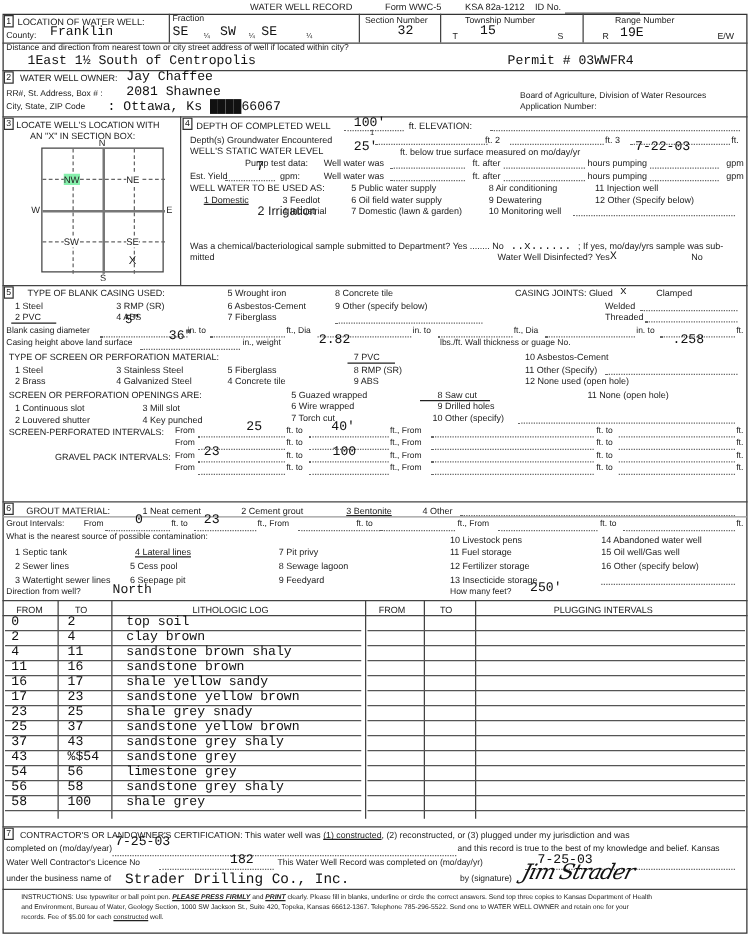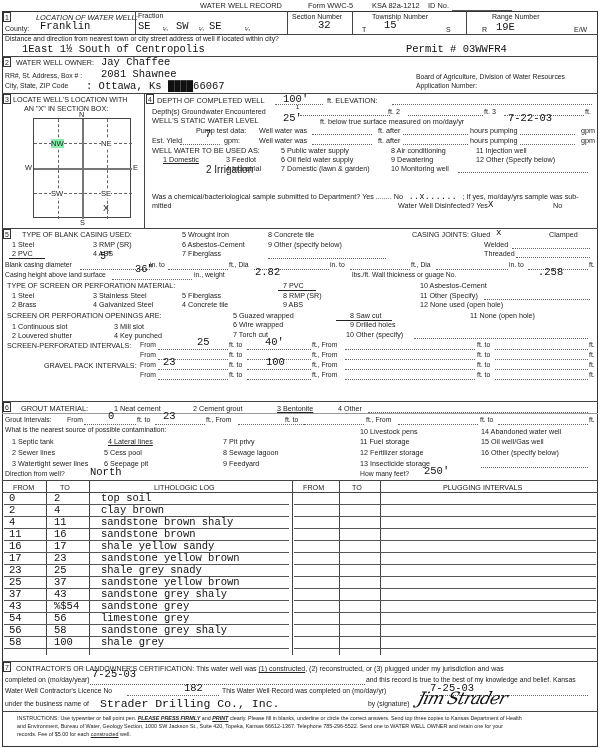--- a/index.html
+++ b/index.html
@@ -30,21 +30,21 @@
 
 <div class="abs" style="left:200px;top:1px;font-size:7.4px;">WATER WELL RECORD</div>
 <div class="abs" style="left:308px;top:1px;font-size:7.4px;">Form WWC-5</div>
 <div class="abs" style="left:372px;top:1px;font-size:7.4px;">KSA 82a-1212</div>
 <div class="abs" style="left:428px;top:1px;font-size:7.4px;">ID No.</div>
 <div class="hline" style="left:452px;top:10px;width:60px;border-top:1px solid #555;"></div>
 
 <div class="frame" style="left:2px;top:11px;width:596px;height:736px;"></div>
 
 <div class="num-box" style="left:3px;top:12px;">1</div>
-<div class="abs" style="left:36px;top:13px;font-size:7.4px;font-style:italic;">LOCATION OF WATER WELL:</div>
+<div class="abs" style="left:14px;top:13px;font-size:7.4px;">LOCATION OF WATER WELL:</div>
 <div class="abs" style="left:5px;top:25px;font-size:7px;">County:</div>
 <div class="abs hw" style="left:40px;top:20px;">Franklin</div>
 
 <div class="vline" style="left:135px;top:11px;height:23px;"></div>
 <div class="abs" style="left:138px;top:12px;font-size:7px;">Fraction</div>
 <div class="abs hw" style="left:138px;top:20px;">SE</div>
 <div class="abs tiny" style="left:163px;top:26px;">¼</div>
 <div class="abs hw" style="left:176px;top:20px;">SW</div>
 <div class="abs tiny" style="left:199px;top:26px;">¼</div>
 <div class="abs hw" style="left:209px;top:20px;">SE</div>
@@ -180,21 +180,21 @@
 <div class="abs" style="left:93px;top:240px;font-size:7.2px;">3 RMP (SR)</div>
 <div class="abs" style="left:93px;top:249px;font-size:7.2px;">4 ABS</div>
 <div class="abs" style="left:182px;top:230px;font-size:7.2px;">5 Wrought iron</div>
 <div class="abs" style="left:182px;top:240px;font-size:7.2px;">6 Asbestos-Cement</div>
 <div class="abs" style="left:182px;top:249px;font-size:7.2px;">7 Fiberglass</div>
 <div class="abs" style="left:268px;top:230px;font-size:7.2px;">8 Concrete tile</div>
 <div class="abs" style="left:268px;top:240px;font-size:7.2px;">9 Other (specify below)</div>
 <div class="abs dots" style="left:268px;top:251px;width:118px;height:8px;"></div>
 <div class="abs" style="left:412px;top:230px;font-size:7.2px;">CASING JOINTS: Glued</div>
 <div class="abs mono" style="left:496px;top:228px;font-size:9px;">x</div>
-<div class="abs" style="left:525px;top:230px;font-size:7.2px;margin-left:24px;">Clamped</div>
+<div class="abs" style="left:525px;top:230px;font-size:7.2px;">Clamped</div>
 <div class="abs" style="left:484px;top:240px;font-size:7.2px;">Welded</div>
 <div class="abs dots" style="left:512px;top:241px;width:78px;height:8px;"></div>
 <div class="abs" style="left:484px;top:249px;font-size:7.2px;">Threaded</div>
 <div class="abs dots" style="left:516px;top:250px;width:74px;height:8px;"></div>
 
 <div class="abs hw" style="left:100px;top:251px;font-size:10px;">5"</div>
 <div class="abs small" style="left:5px;top:261px;">Blank casing diameter</div>
 <div class="abs dots" style="left:80px;top:262px;width:70px;height:8px;"></div>
 <div class="abs small" style="left:150px;top:261px;">in. to</div>
 <div class="abs dots" style="left:168px;top:262px;width:60px;height:8px;"></div>

